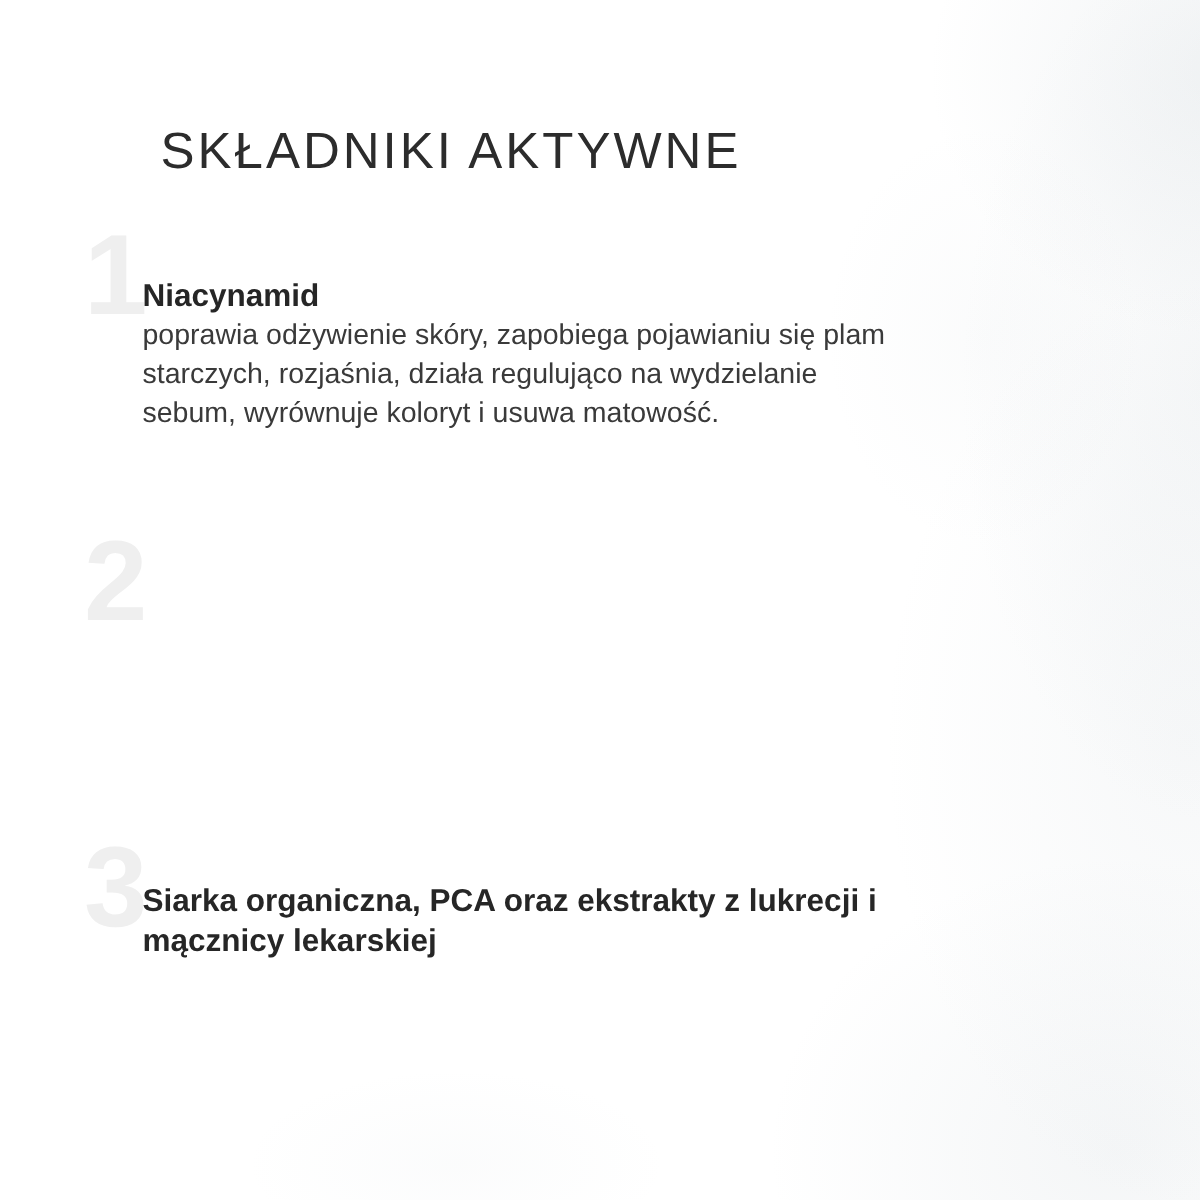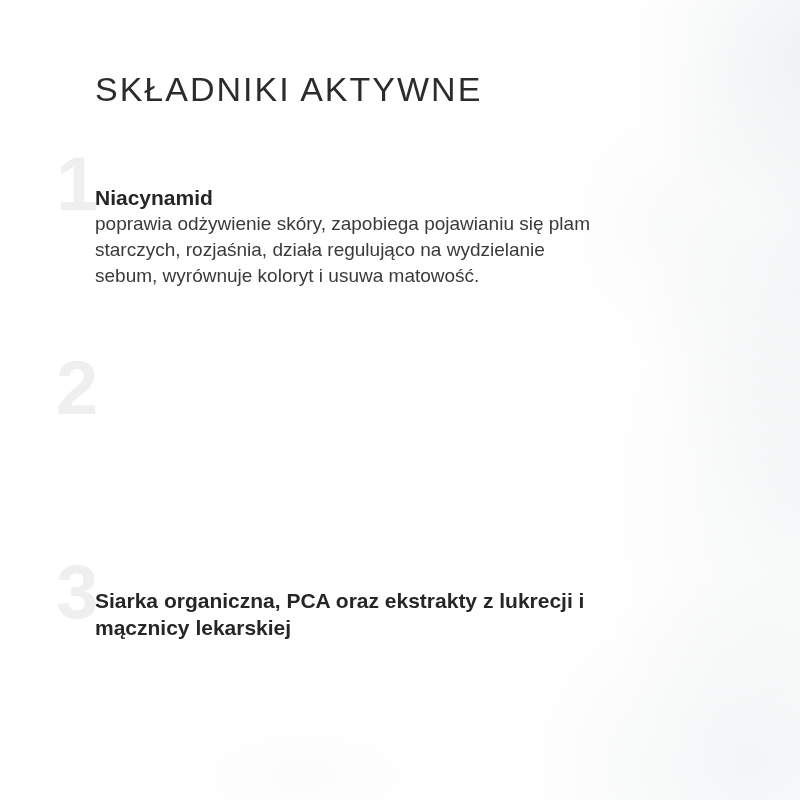--- a/index.html
+++ b/index.html
@@ -25,21 +25,21 @@
       radial-gradient(240px 420px at 101% 32%, rgba(190,200,206,0.15), rgba(190,200,206,0) 70%),
       radial-gradient(280px 430px at 99% 62%,  rgba(190,200,206,0.13), rgba(190,200,206,0) 72%),
       radial-gradient(330px 280px at 93% 96%,  rgba(190,200,206,0.17), rgba(190,200,206,0) 70%),
       radial-gradient(150px 200px at 82% 28%,  rgba(190,200,206,0.07), rgba(190,200,206,0) 70%),
       radial-gradient(200px 90px  at 38% 97%,  rgba(190,200,206,0.06), rgba(190,200,206,0) 70%);
   }
   .title {
     position: absolute;
     left: 95px;
     top: 70px;
-    margin: 0;
+    margin: 12px;
     font-size: 34px;
     font-weight: 400;
     letter-spacing: 2px;
     color: #2c2c2c;
     white-space: nowrap;
   }
   .section {
     position: absolute;
     left: 0;
     width: 100%;

